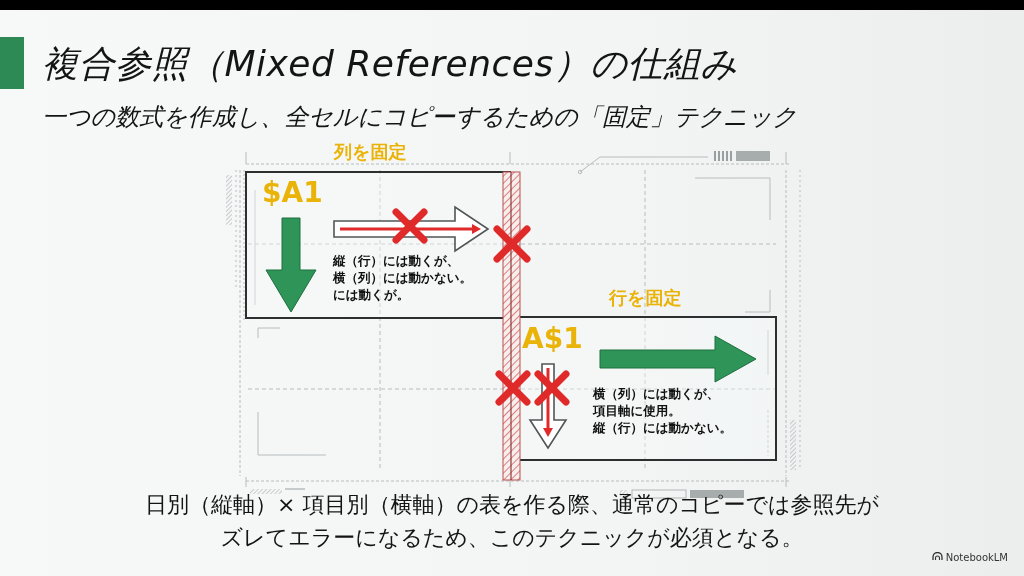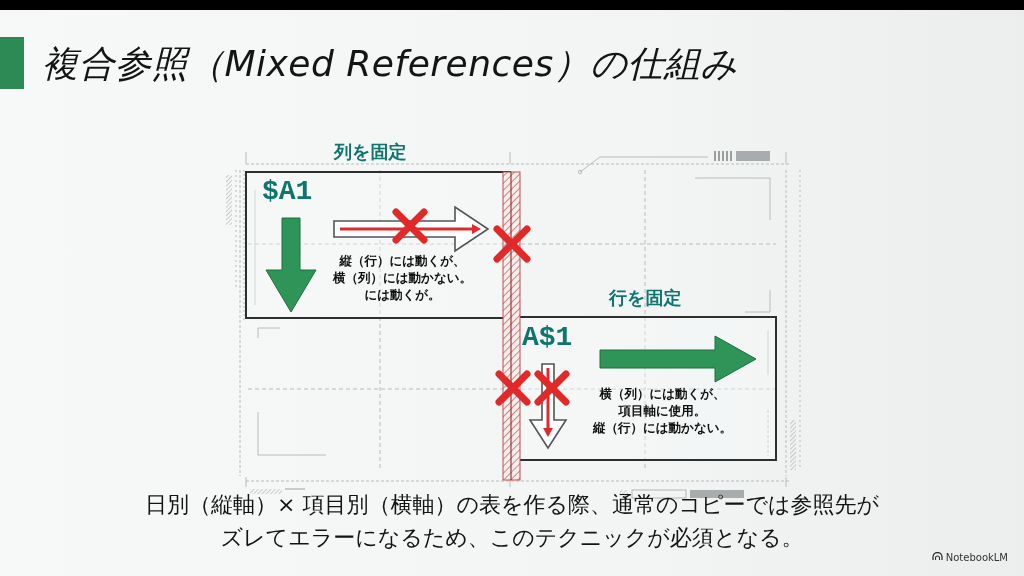--- a/index.html
+++ b/index.html
@@ -24,50 +24,51 @@
     white-space: nowrap;
   }
   .subtitle {
     position: absolute; left: 42px; top: 90px;
     font-size: 24px; line-height: 34px; color: #141414; white-space: nowrap;
   }
   .diagram {
     position: absolute; left: 0; top: 0; width: 1024px; height: 576px;
   }
   .label {
-    position: absolute; font-weight: bold; color: #0f766e; white-space: nowrap; font-family: Liberation Mono, monospace;
+    position: absolute; font-weight: bold; color: #eab308; white-space: nowrap;
   }
   .lbl-col { left: 334px; top: 140px; font-size: 18px; }
   .lbl-row { left: 598px; top: 286px; font-size: 18px; margin-left: 11px; }
   .ref { font-size: 28px; }
   .ref-a { left: 262px; top: 176px; }
   .ref-b { left: 522px; top: 322px; }
   .desc {
     position: absolute; font-size: 12.5px; line-height: 17px; color: #111;
-    font-weight: bold; white-space: nowrap; text-align: center;
+    font-weight: bold; white-space: nowrap;
   }
   .desc-a { left: 333px; top: 252px; }
   .desc-b { left: 593px; top: 385px; }
   .footer {
     position: absolute; left: 0; width: 1024px; top: 488px;
     text-align: center; font-size: 22px; line-height: 33px; color: #141414;
   }
   .footer div { white-space: nowrap; text-align: center; }
   .brand {
     position: absolute; right: 16px; top: 552px;
     font-size: 10px; color: #333; white-space: nowrap;
     display: flex; gap: 3px;
   }
 </style>
 </head>
 <body>
 
 <div class="slide">
   <div class="accent-bar"></div>
   <div class="title">複合参照（Mixed References）の仕組み</div>
+  <div class="subtitle">一つの数式を作成し、全セルにコピーするための「固定」テクニック</div>
 </div>
 
 <svg class="diagram" width="1024" height="576" viewBox="0 0 1024 576">
   <defs>
     <pattern id="hatch" width="5" height="5" patternUnits="userSpaceOnUse" patternTransform="rotate(45)">
       <rect width="5" height="5" fill="#f7eeee"></rect>
       <line x1="0" y1="0" x2="0" y2="5" stroke="#d9625f" stroke-width="1.6"></line>
     </pattern>
     <pattern id="hatchGray" width="3" height="3" patternUnits="userSpaceOnUse" patternTransform="rotate(45)">
       <line x1="0" y1="0" x2="0" y2="3" stroke="#9aa0a0" stroke-width="1"></line>

